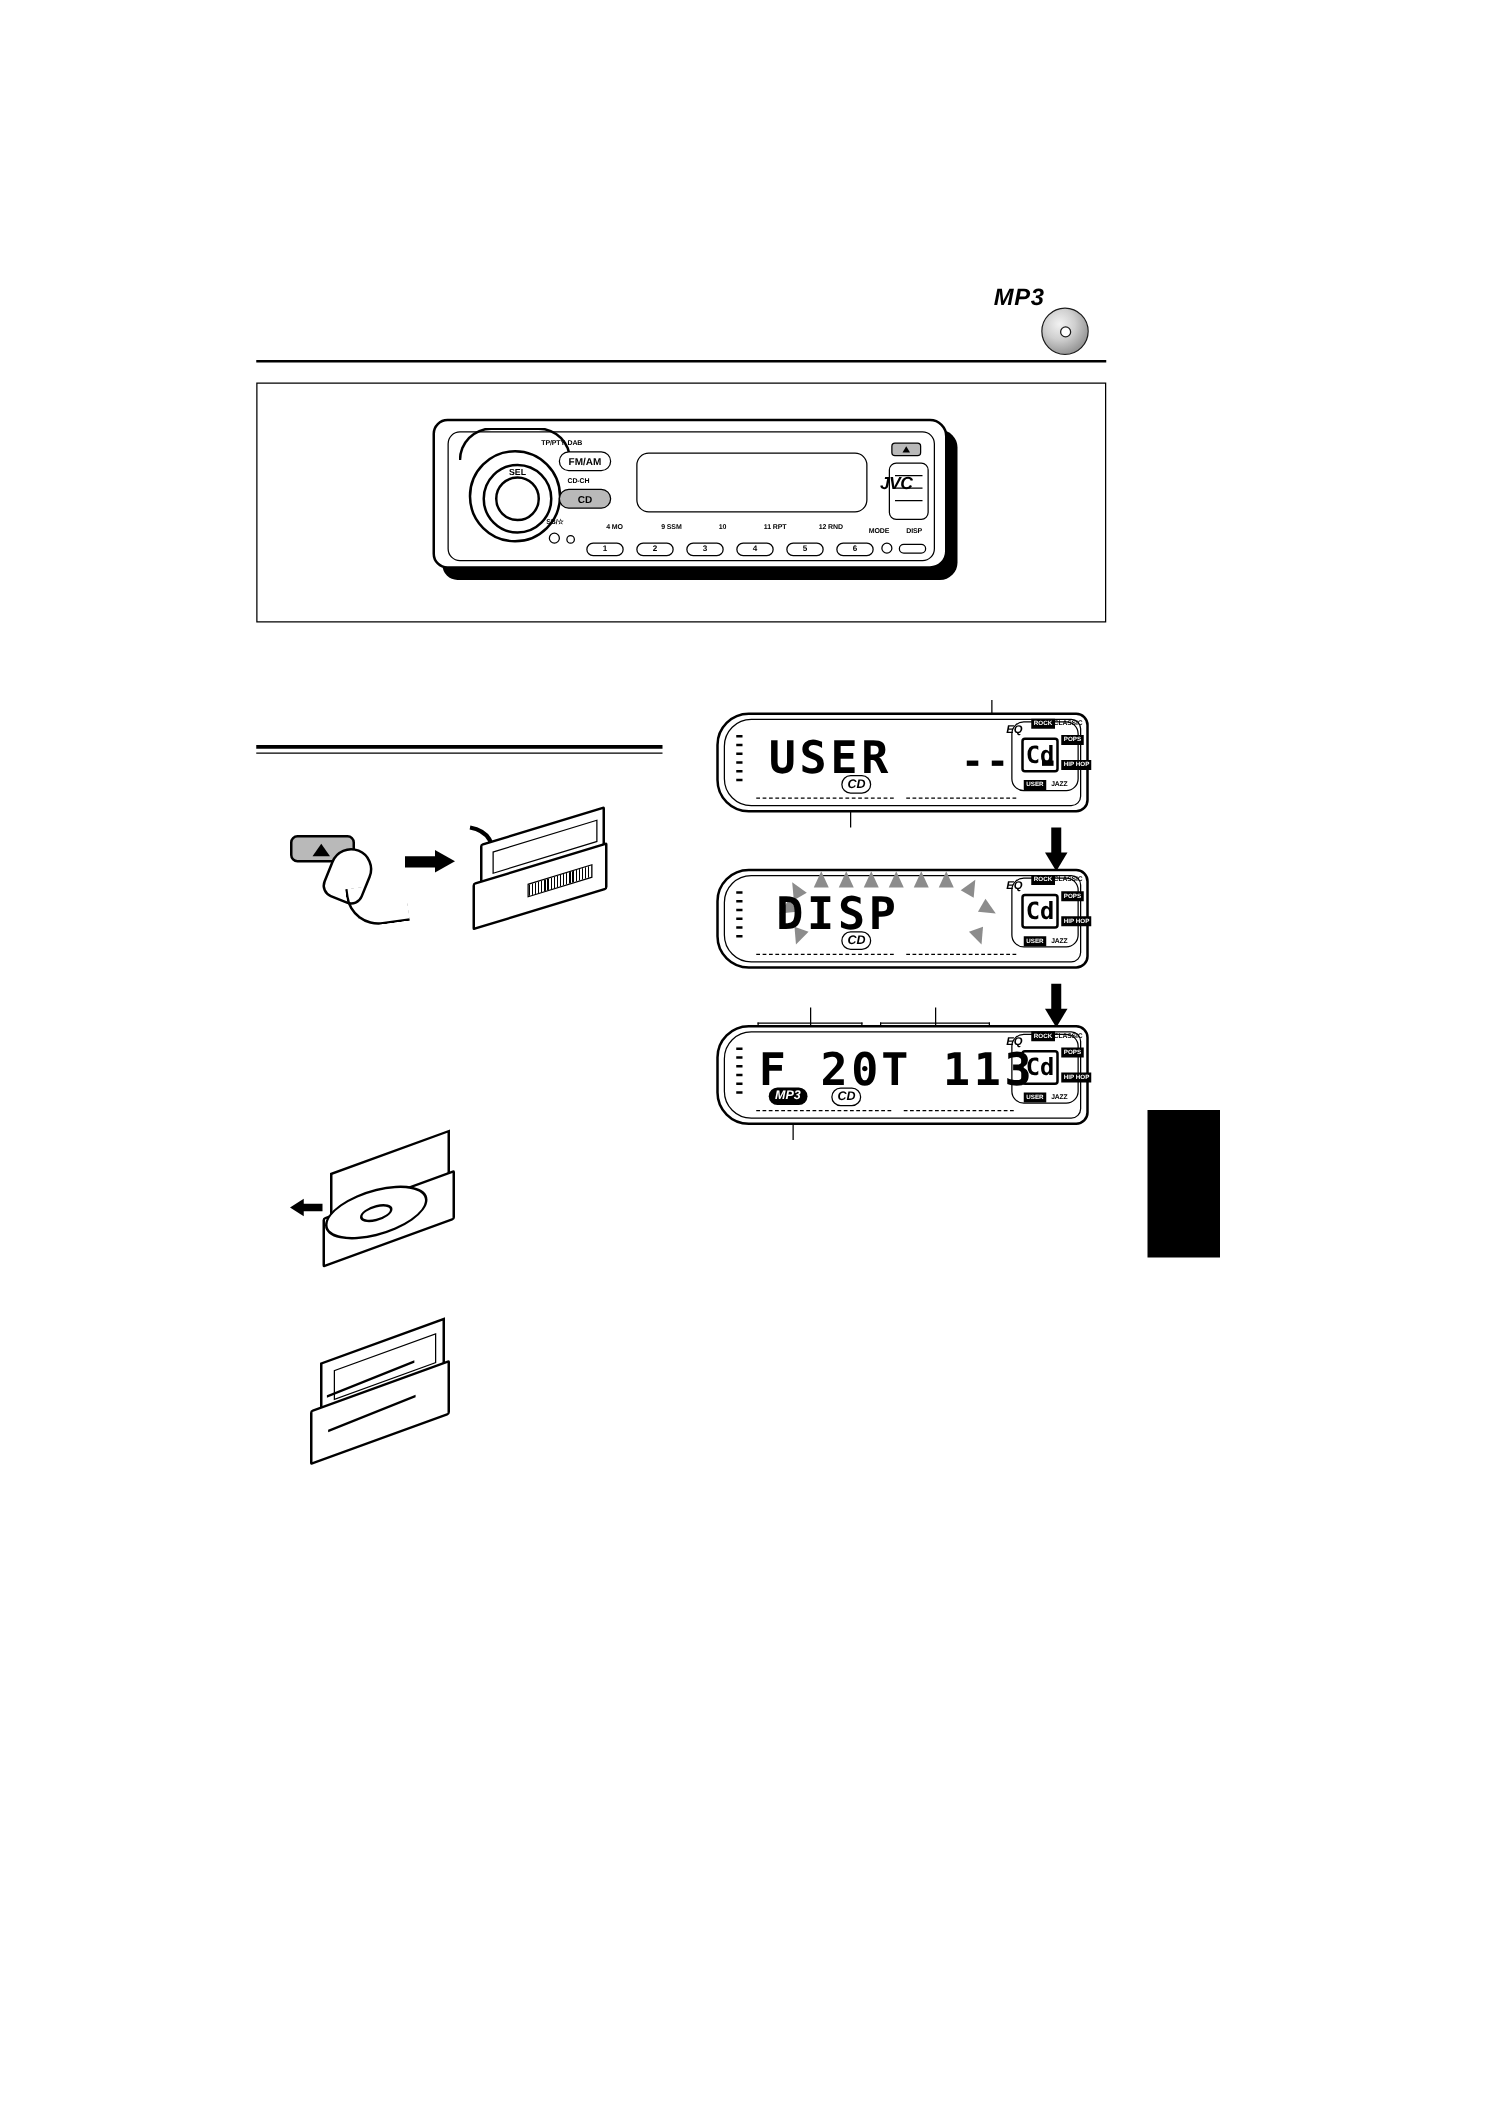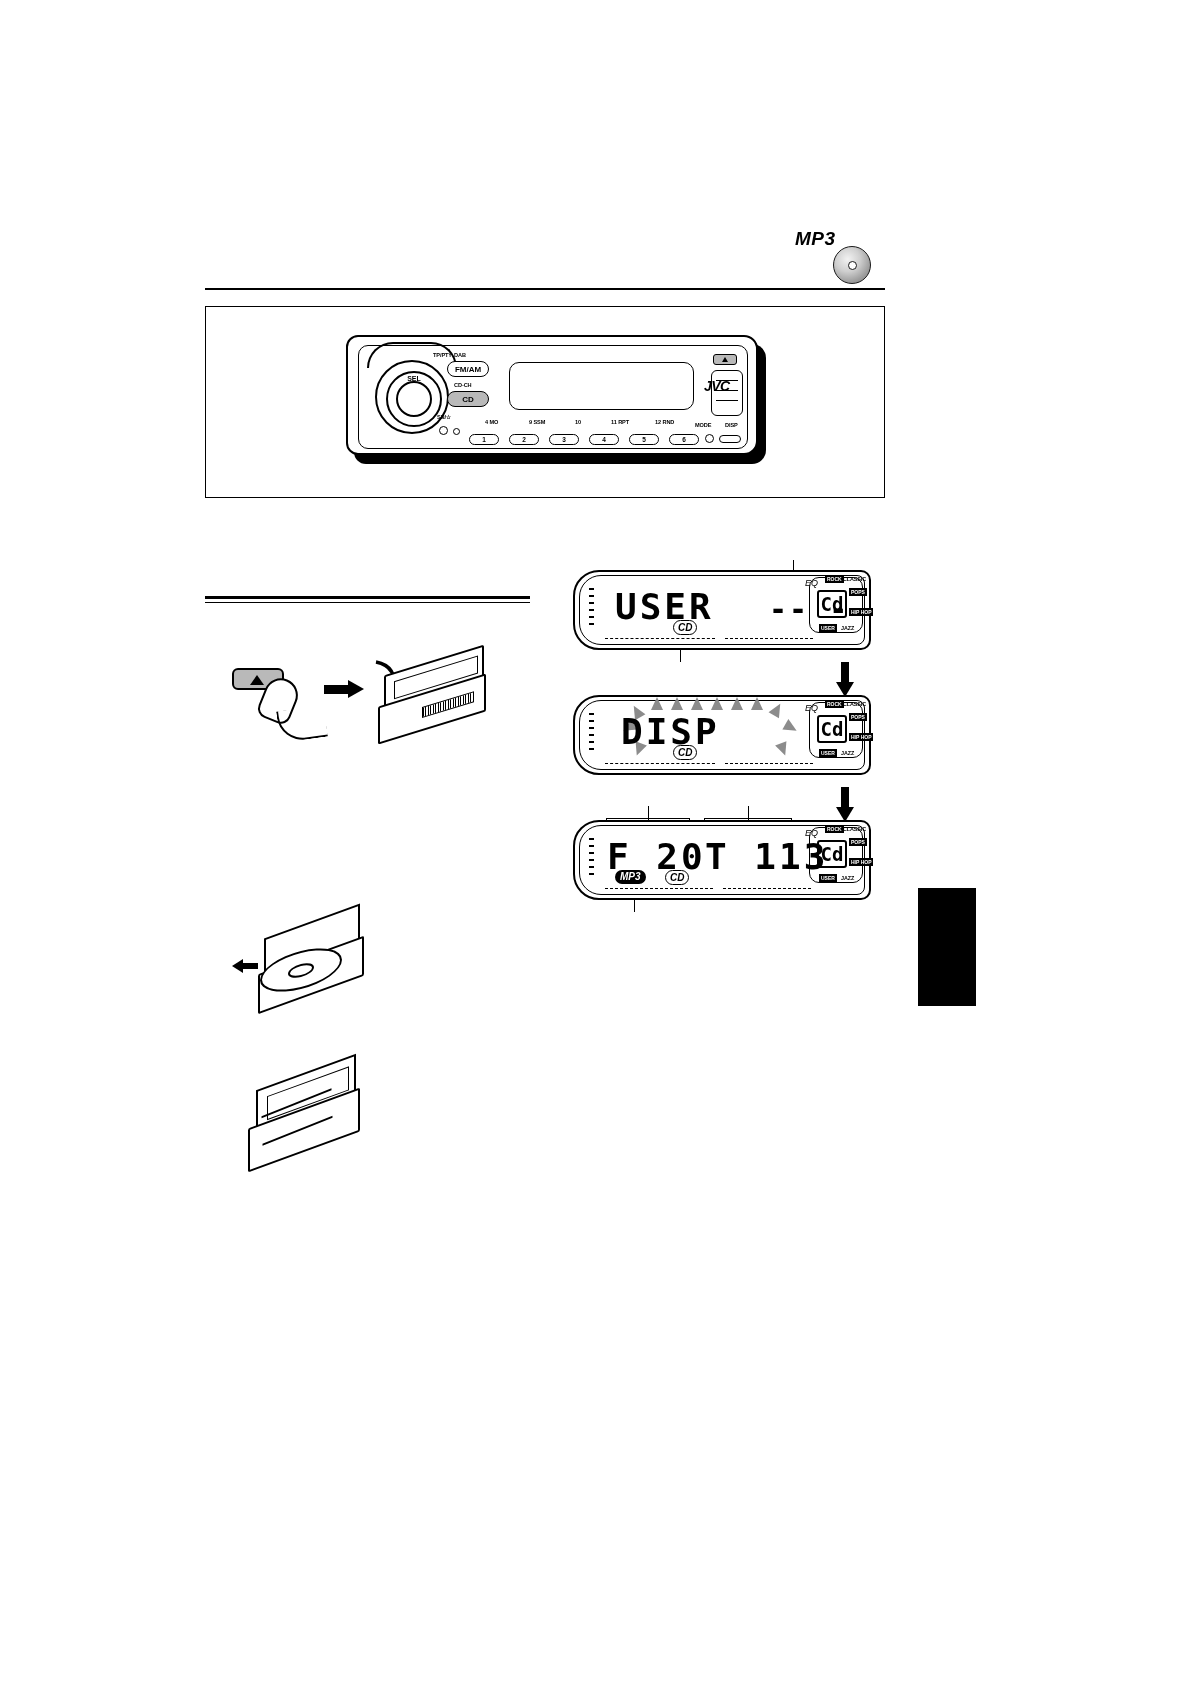--- a/index.html
+++ b/index.html
@@ -697,21 +697,21 @@
     font-size: 5px;
     font-weight: bold;
     padding: 1px 2px;
     white-space: nowrap;
   }
   .eq-sym {
     position: absolute;
     left: 2px;
     top: 4px;
     font-size: 9px;
-    font-weight: normal;
+    font-weight: bold;
     font-style: italic;
   }
 
   
   .rays { position: absolute; left: 44px; top: 4px; width: 190px; height: 64px; }
   .ray {
     position: absolute;
     width: 0; height: 0;
     border-left: 6px solid transparent;
     border-right: 6px solid transparent;

